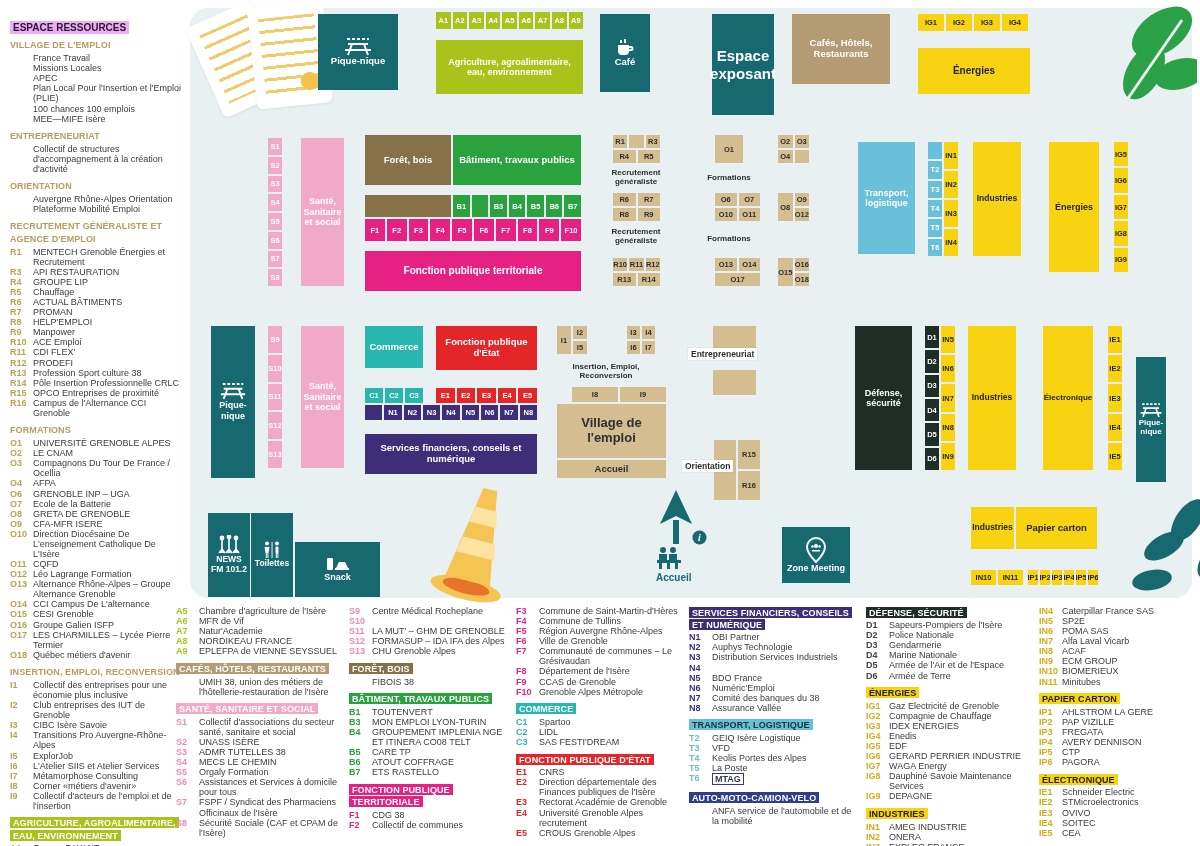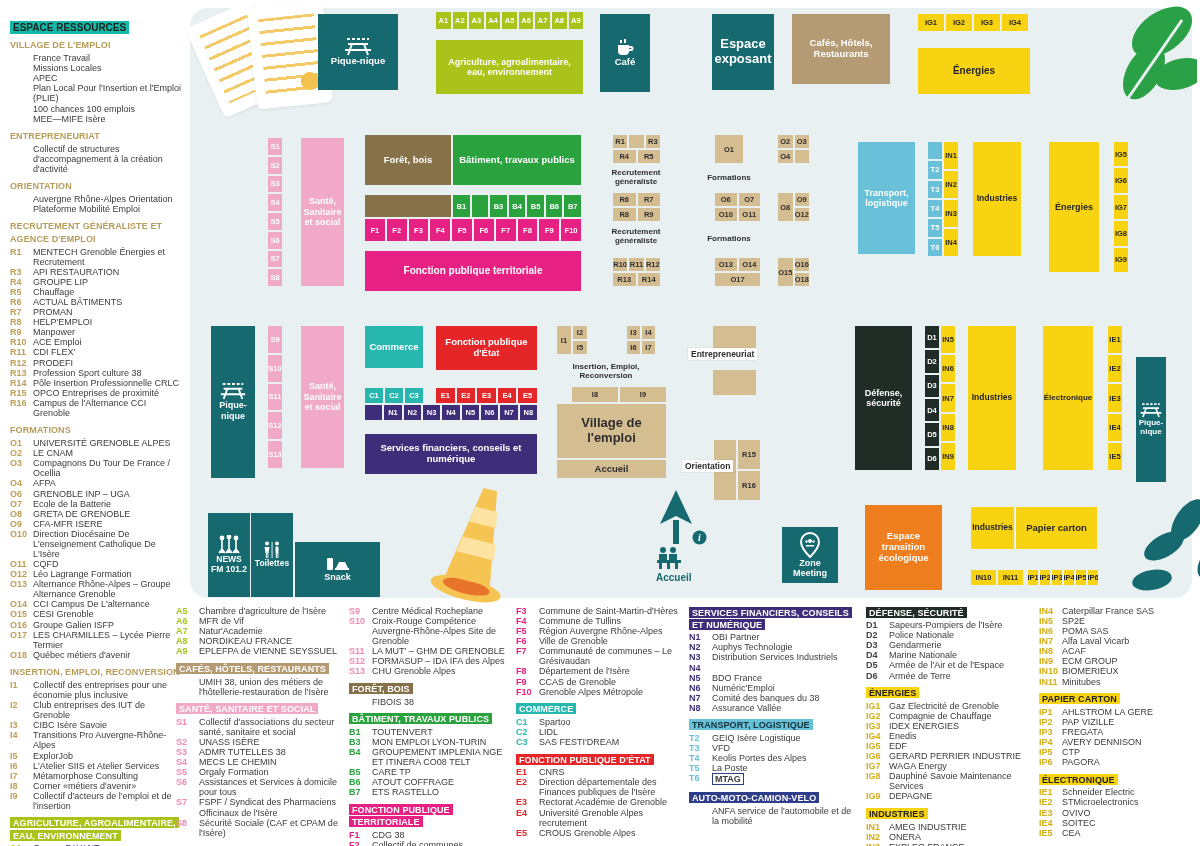--- a/index.html
+++ b/index.html
@@ -62,21 +62,21 @@
   .hl-dark{background:#1f2d26;color:#fff}
   .hl-yellow{background:#f8d312;color:#222}
   .li{display:flex;align-items:flex-start;}
   .code{width:23px;flex:none;font-weight:bold;font-size:9px;line-height:1.12;}
   .txt{flex:1;font-size:9px;line-height:1.12;color:#3b3b3b;}
   .txt.boxed{flex:none;border:1px solid #2f3e8a;padding:0 2px;font-weight:bold;}
   .cg{color:#bd9f55}.colv{color:#a9c31a}.cpk{color:#ee8ab5}.cgr{color:#2aa23e}
   .cmg{color:#e72183}.ctl{color:#27b7af}.crd{color:#e52629}.cpu{color:#3e2e79}
   .clb{color:#68c0d9}.cdk{color:#444}.cyl{color:#d4ad17}
   .title-line{margin-bottom:6px;font-size:10px;font-weight:bold;}
-  .title-line span{background:#14b8a6;color:#222;padding:1px 3px;}
+  .title-line span{background:#f0abfc;color:#222;padding:1px 3px;}
   
   .paper{position:absolute;background:#fff;border-radius:6px;box-shadow:0 1px 3px rgba(0,0,0,0.08);}
   .paper .lines{position:absolute;left:10px;right:10px;top:12px;bottom:12px;
     background:repeating-linear-gradient(180deg,#f2c14e 0 3px,transparent 3px 12px);opacity:.85;}
   svg{display:block}
 </style>
 </head>
 <body>
 <div class="page">
 
@@ -373,21 +373,21 @@
     <svg width="20" height="18" viewBox="0 0 20 18">
           <g fill="#fff">
             <path d="M3 6h11v6a4 4 0 0 1-4 4H7a4 4 0 0 1-4-4z"></path>
             <path d="M14 7h2a2.5 2.5 0 0 1 0 5h-2v-2h2a.5.5 0 0 0 0-1h-2z"></path>
             <rect x="5" y="1" width="2" height="3"></rect>
             <rect x="9" y="0" width="2" height="4"></rect>
           </g>
         </svg>
     <span class="bl">Café</span>
   </div>
-  <div class="box teal" style="left:522px;top:6px;width:62px;height:76px;font-size:13px">
+  <div class="box teal" style="left:522px;top:6px;width:62px;height:101px;font-size:15px">
         <span class="bl">Espace exposant</span>
       </div>
   <div class="box tand" style="left:602px;top:6px;width:98px;height:70px;font-size:9.5px">
         <span class="bl">Cafés, Hôtels, Restaurants</span>
       </div>
   <div class="hrow" style="left:728px;top:6px;width:110px;height:17px">
         <span class="chip yellow">IG1</span>
         <span class="chip yellow">IG2</span>
         <span class="chip yellow">IG3</span>
         <span class="chip yellow">IG4</span>
@@ -764,33 +764,30 @@
             <path d="M5 8h8v6H5zM15 8h8v6h-8z"></path>
             <rect x="3" y="14" width="24" height="3"></rect>
             <rect x="5" y="17" width="3" height="6"></rect>
             <rect x="13" y="17" width="3" height="6"></rect>
             <rect x="21" y="17" width="3" height="6"></rect>
           </g>
         </svg>
     <span class="accueil-lbl" style="left:8px;top:82px">Accueil</span>
   </div>
 
-  <div class="box teal" style="left:592px;top:519px;width:56px;height:56px;font-size:9px">
+  <div class="box teal" style="left:592px;top:519px;width:68px;height:56px;font-size:9px">
     <svg width="22" height="26" viewBox="0 0 22 26">
           <path d="M11 1a9 9 0 0 1 9 9c0 6-9 15-9 15S2 16 2 10a9 9 0 0 1 9-9z" fill="none" stroke="#fff" stroke-width="2"></path>
           <circle cx="11" cy="9" r="2" fill="#fff"></circle>
           <path d="M7 13h8v1.5H7z" fill="#fff"></path>
           <circle cx="7.5" cy="9.5" r="1.2" fill="#fff"></circle>
           <circle cx="14.5" cy="9.5" r="1.2" fill="#fff"></circle>
         </svg>
     <span class="bl">Zone Meeting</span>
   </div>
-  <div class="box orange" style="left:675px;top:497px;width:77px;height:85px;font-size:9.5px">
-        <span class="bl">Espace transition écologique</span>
-      </div>
   <div class="box yellow" style="left:781px;top:499px;width:43px;height:42px;font-size:8.5px">
         <span class="bl">Industries</span>
       </div>
   <div class="box yellow" style="left:826px;top:499px;width:81px;height:42px;font-size:9.5px">
         <span class="bl">Papier carton</span>
       </div>
   <div class="hrow" style="left:781px;top:562px;width:52px;height:15px">
         <span class="chip yellow">IN10</span>
         <span class="chip yellow">IN11</span>
       </div>
@@ -872,21 +869,20 @@
         </div>
       </div>
   <div class="leg-col" style="width:160px">
         <div class="sec">
           <div class="li">
             <span class="code cpk">S9</span>
             <span class="txt">Centre Médical Rocheplane</span>
           </div>
           <div class="li">
             <span class="code cpk">S10</span>
-            <span class="txt">Croix-Rouge Compétence Auvergne-Rhône-Alpes Site de Grenoble</span>
           </div>
           <div class="li">
             <span class="code cpk">S11</span>
             <span class="txt">LA MUT' – GHM DE GRENOBLE</span>
           </div>
           <div class="li">
             <span class="code cpk">S12</span>
             <span class="txt">FORMASUP – IDA IFA des Alpes</span>
           </div>
           <div class="li">

